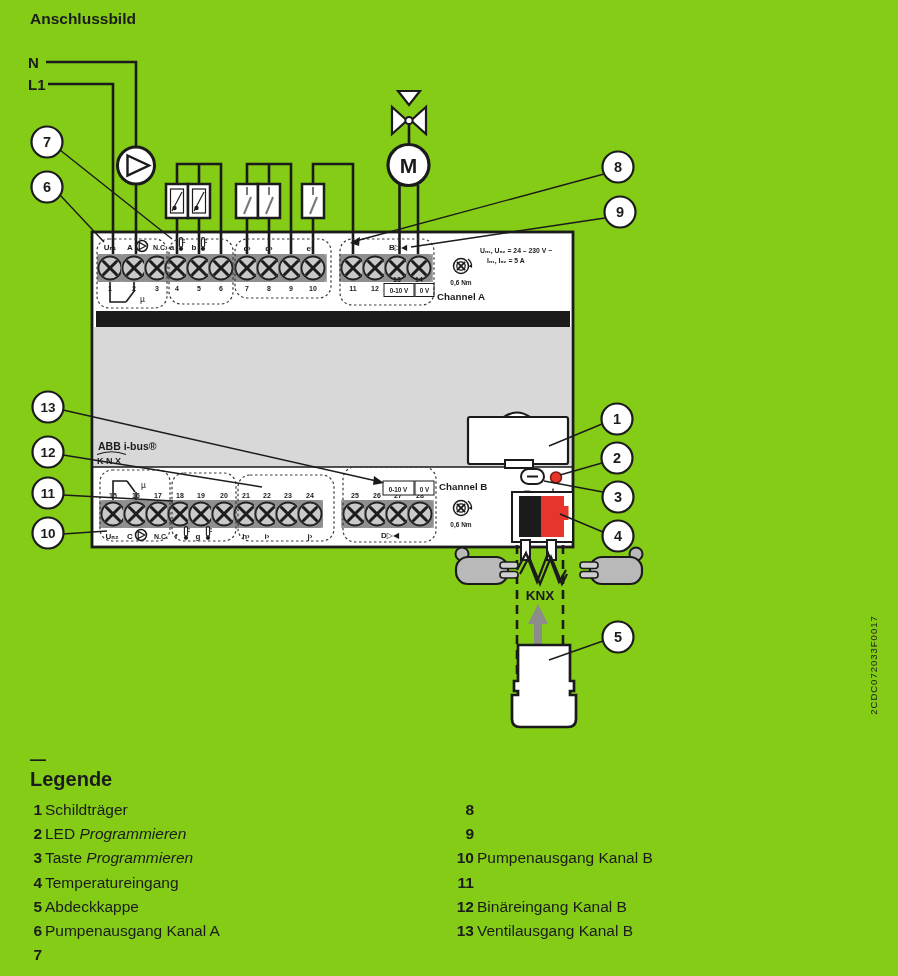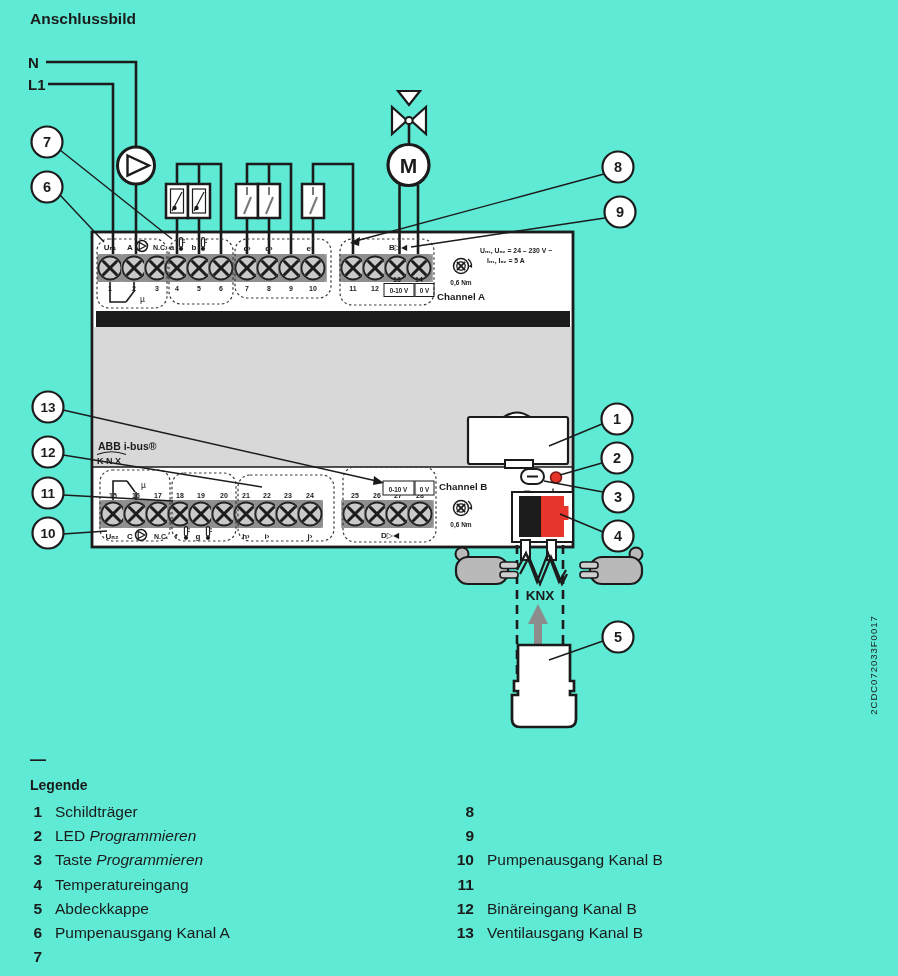--- a/index.html
+++ b/index.html
@@ -1,30 +1,30 @@
 <!DOCTYPE html>
 <html><head>
 <meta charset="utf-8">
 <style>
   html,body{margin:0;padding:0;background:#fff;}
-  .page{position:relative;width:898px;height:976px;background:#5eead4;
+  .page{position:relative;width:898px;height:976px;background:#84cc16;
         font-family:"Liberation Sans","DejaVu Sans",sans-serif;color:#1b1b1b;overflow:hidden;}
   .title{position:absolute;left:30px;top:10px;font-size:15.5px;font-weight:700;}
   svg{position:absolute;left:0;top:0;}
   svg text{font-family:"Liberation Sans","DejaVu Sans",sans-serif;fill:#1b1b1b;}
   .legend{position:absolute;left:30px;top:752px;width:846px;}
   .legend .dash{font-size:16px;font-weight:700;line-height:16px;}
-  .legend .heading{font-size:14px;font-weight:700;margin-top:9px;}
+  .legend .heading{font-size:20px;font-weight:700;}
   .legend .cols{display:flex;margin-top:7px;}
   .legend .col-left{width:418px;}
   .lrow{display:flex;font-size:15.5px;line-height:24.2px;}
   .lnum{font-weight:700;text-align:right;flex:none;}
   .col-left .lnum{min-width:12px;}
   .col-right .lnum{min-width:26px;}
-  .ltxt{margin-left:13px;}
+  .ltxt{margin-left:3px;}
   .ltxt i{font-style:italic;}
 </style>
 </head>
 <body>
 
 <div class="page">
   <div class="title">Anschlussbild</div>
 
   <svg width="898" height="745" viewBox="0 0 898 745">
     <defs>

